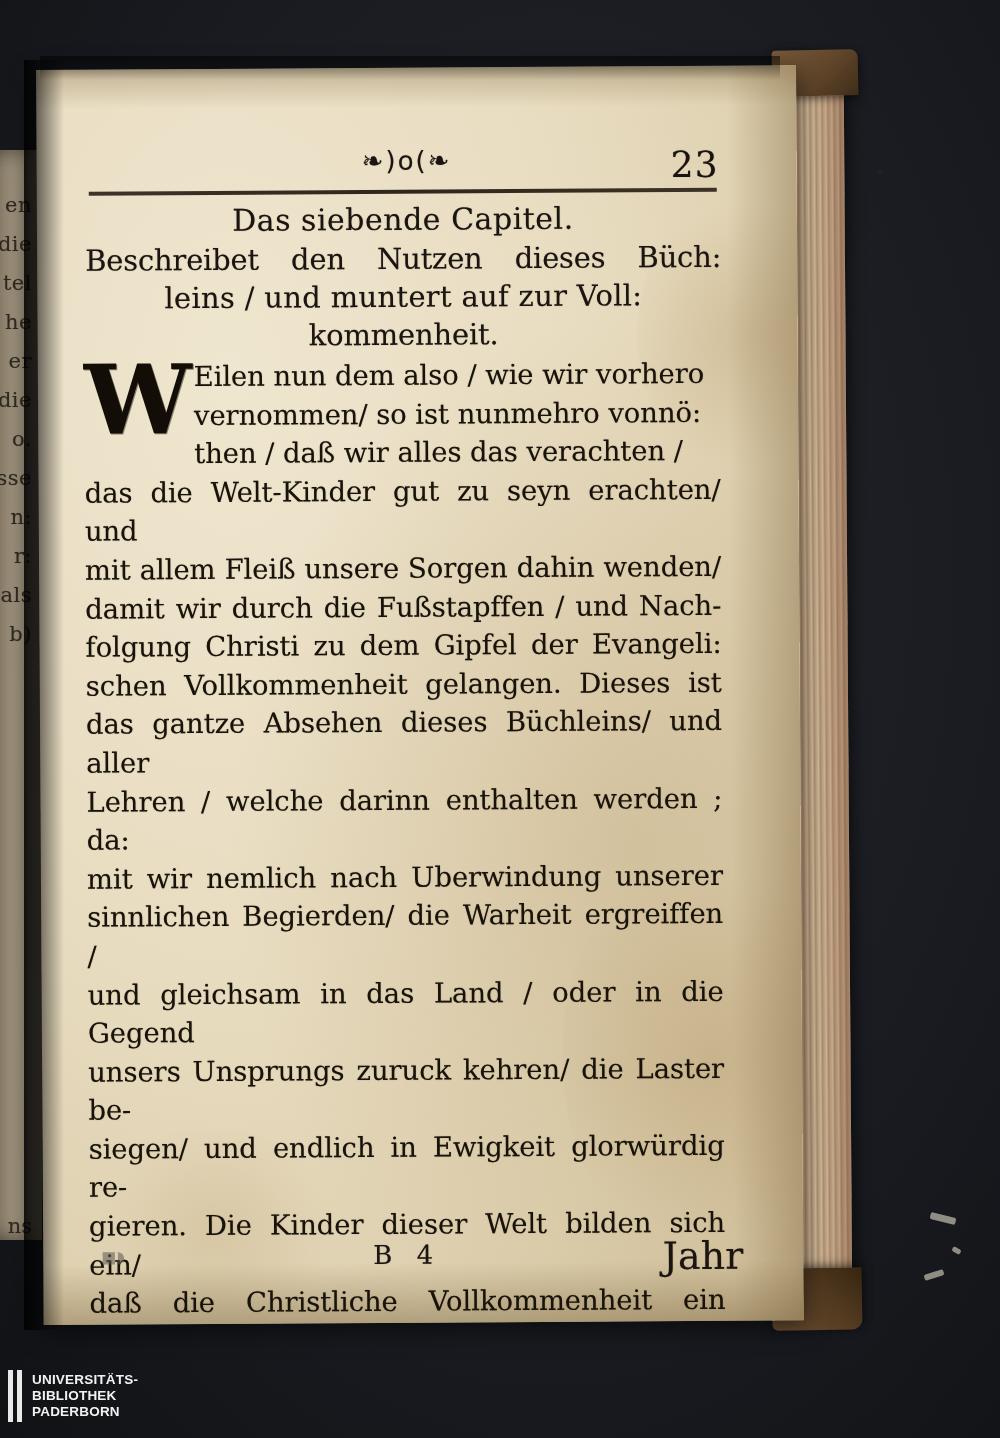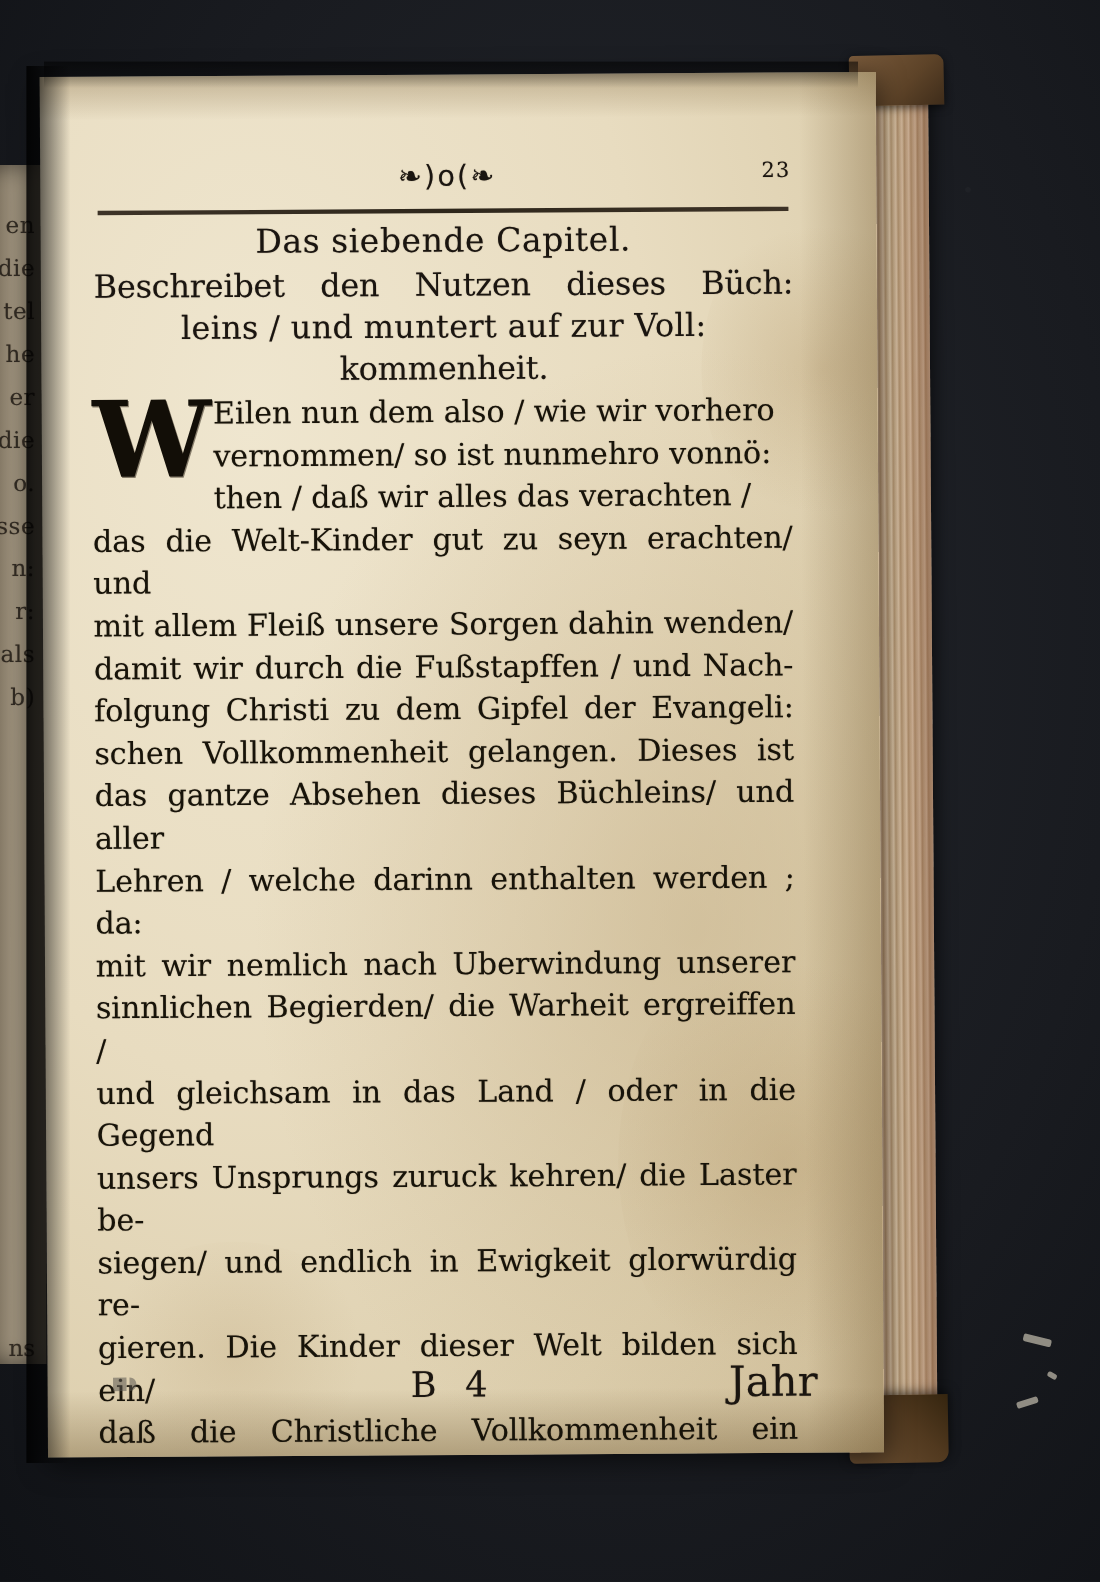--- a/index.html
+++ b/index.html
@@ -141,21 +141,21 @@
   .hdr-row {
     position: absolute; left: 60px; top: 78px; width: 620px;
     display: flex; align-items: flex-end; justify-content: center;
   }
   .orn {
     font-size: 26px; letter-spacing: 2px; color: #1a1510;
     font-family: "DejaVu Sans", sans-serif;
   }
   .folio {
     position: absolute; right: 78px; top: 78px;
-    font-size: 19px; letter-spacing: 1px; color:#19140f;
+    font-size: 36px; letter-spacing: 1px; color:#19140f;
   }
   .rule {
     position: absolute; left: 52px; top: 122px; width: 628px; height: 4px;
     background: linear-gradient(90deg, #2a2016, #191208 50%, #2a2016);
     opacity: .9;
   }
   .chapter-title {
     position: absolute; left: 52px; top: 134px; width: 628px;
     text-align: center; font-size: 30px; letter-spacing: .5px;
   }
@@ -180,21 +180,21 @@
   .dropcap {
     float: left;
     font-size: 96px; line-height: 82px;
     margin: 2px 8px 0 0;
     font-family: "DejaVu Serif", serif;
     font-weight: 700;
     color: #120e07;
     letter-spacing: -6px;
     text-shadow: 1px 1px 0 rgba(30,20,8,.5);
   }
-  .sig { position:absolute; left: 330px; top: 1172px; font-size: 32px; letter-spacing: 8px; }
+  .sig { position:absolute; left: 330px; top: 1172px; font-size: 26px; letter-spacing: 8px; }
   .catch { position:absolute; right: 60px; top: 1168px; font-size: 38px; }
   .stamp {
     position: absolute; left: 58px; top: 1178px;
     width: 54px; height: 26px;
     color: #5d5a52; font-size: 16px;
     opacity: .55;
     font-family: "DejaVu Serif", serif;
   }
 
   
@@ -293,14 +293,25 @@
     </div>
 
     <div class="stamp">■◗</div>
     <div class="sig fraktur">B 4</div>
     <div class="catch fraktur">Jahr</div>
   </div>
 
   <div class="gutter"></div>
   <div class="spine-shadow"></div>
 
+  <div class="watermark">
+    <div class="wm-bars">
+        <i></i>
+        <i></i>
+      </div>
+    <div class="wm-text">
+      <span>UNIVERSITÄTS-</span>
+      <span>BIBLIOTHEK</span>
+      <span>PADERBORN</span>
+    </div>
+  </div>
 
 </div>
 
 </body></html>

